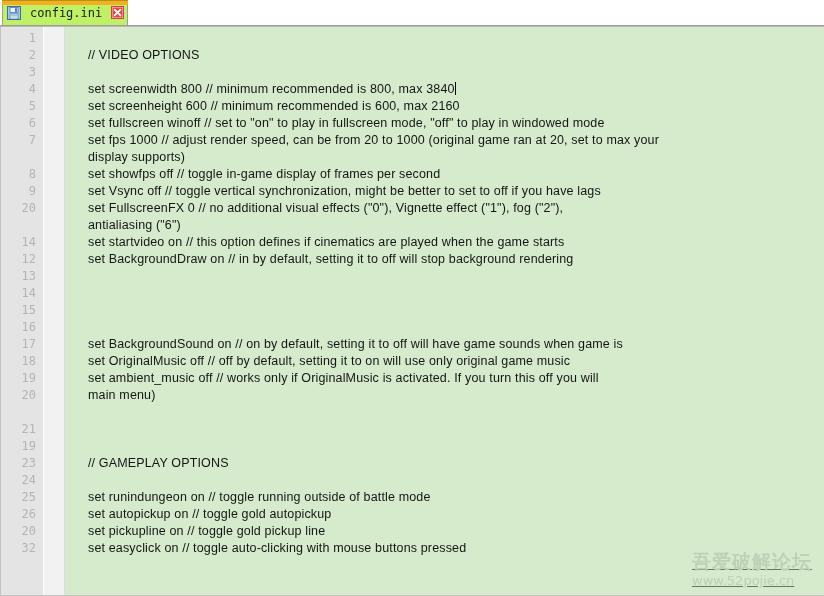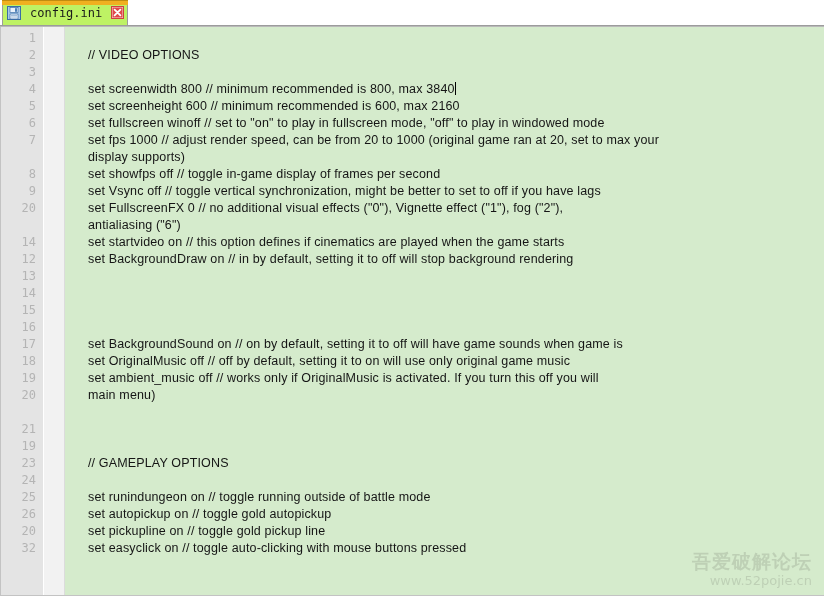--- a/index.html
+++ b/index.html
@@ -155,24 +155,25 @@
     background: #000;
     vertical-align: -2px;
     margin-left: 0px;
   }
 
   
   .watermark {
     position: absolute;
     right: 12px;
     bottom: 6px;
-    text-align: right;
+    text-align: left;
     pointer-events: none;
     user-select: none;
     opacity: 0.5;
+    text-decoration: underline;
   }
   .wm-cn {
     font-family: "DejaVu Sans", "Liberation Sans", sans-serif;
     font-size: 19px;
     color: #a8b7a0;
     letter-spacing: 1px;
     line-height: 21px;
     font-weight: bold;
   }
   .wm-url {

